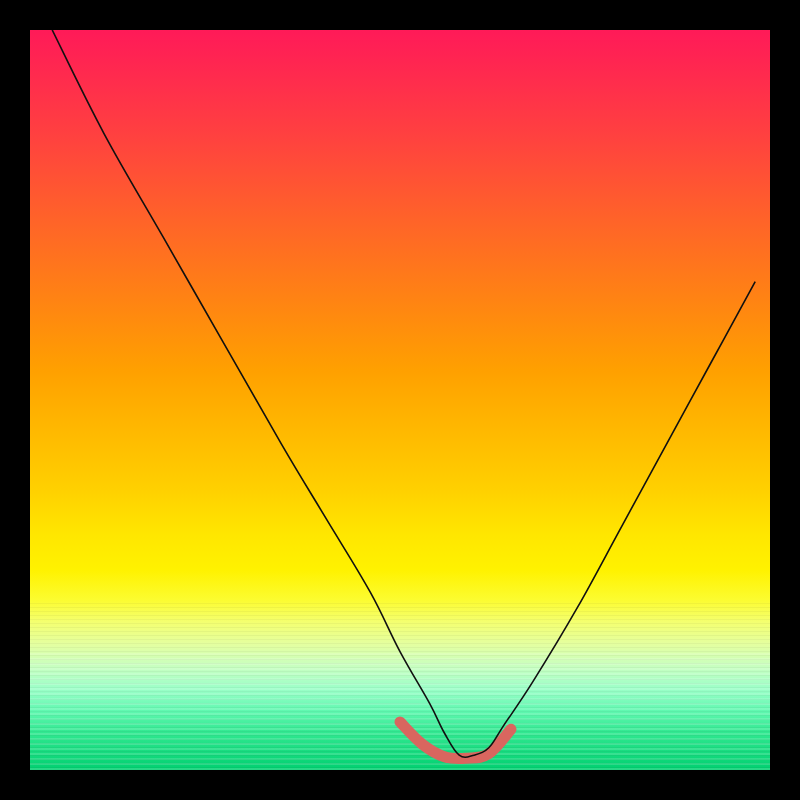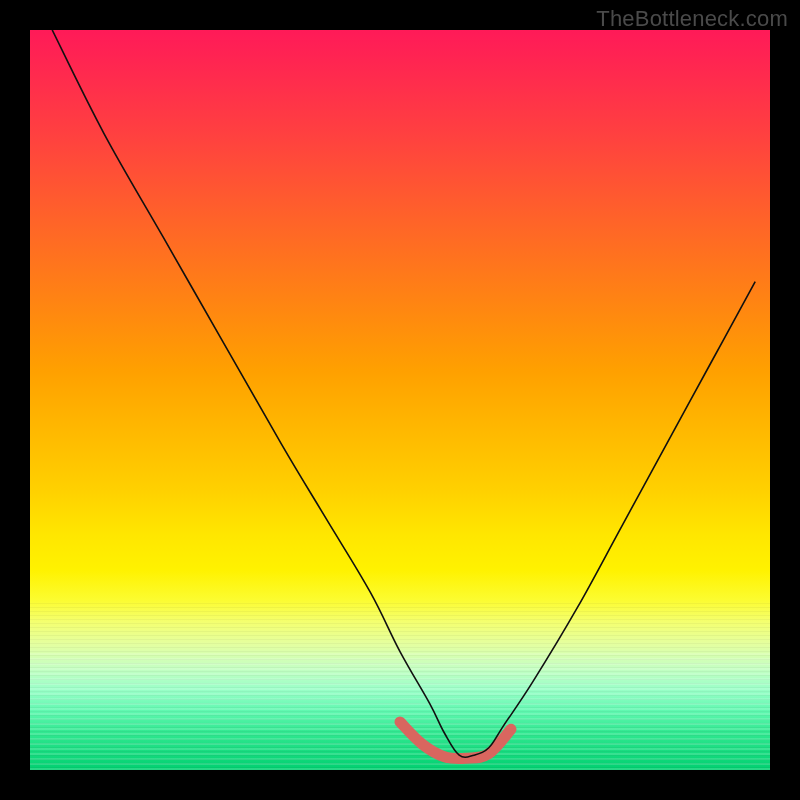--- a/index.html
+++ b/index.html
@@ -108,21 +108,20 @@
   .thin-curve {
     stroke: #111;
     stroke-width: 1.6;
     fill: none;
   }
 </style>
 </head>
 <body>
 
 <div class="frame">
-  <div class="watermark">TheBottleneck.com</div>
 
   <div class="plot-area">
     <div class="gradient"></div>
     <div class="stripes2"></div>
     <div class="stripes"></div>
 
     <svg class="curve" viewBox="0 0 740 740" preserveAspectRatio="none">
       <path id="valley-path" class="valley-band" d="M370.0 691.9 C374.0 695.9,384.2 707.8,392.2 714.1 C400.2 720.4,406.4 724.1,414.4 726.7 C422.4 729.2,428.6 728.7,436.6 728.2 C444.6 727.6,450.8 728.9,458.8 723.7 C466.8 718.5,477.0 703.7,481.0 699.3"></path>
       <path id="main-path" class="thin-curve" d="M22.2 0.0 C31.5 18.6,54.0 66.3,74.0 103.6 C94.0 140.9,111.9 169.9,133.2 207.2 C154.5 244.5,171.1 273.5,192.4 310.8 C213.7 348.1,233.0 382.4,251.6 414.4 C270.2 446.4,280.0 461.8,296.0 488.4 C312.0 515.0,327.1 538.4,340.4 562.4 C353.7 586.4,359.3 601.6,370.0 621.6 C380.7 641.6,391.6 658.7,399.6 673.4 C407.6 688.1,409.1 693.7,414.4 703.0 C419.7 712.3,423.9 721.2,429.2 725.2 C434.5 729.2,438.7 726.5,444.0 725.2 C449.3 723.9,453.5 723.1,458.8 717.8 C464.1 712.5,465.6 707.6,473.6 695.6 C481.6 683.6,489.9 672.5,503.2 651.2 C516.5 629.9,531.6 605.2,547.6 577.2 C563.6 549.2,576.0 525.1,592.0 495.8 C608.0 466.5,620.4 443.7,636.4 414.4 C652.4 385.1,664.8 362.3,680.8 333.0 C696.8 303.7,717.2 266.3,725.2 251.6"></path>
     </svg>

